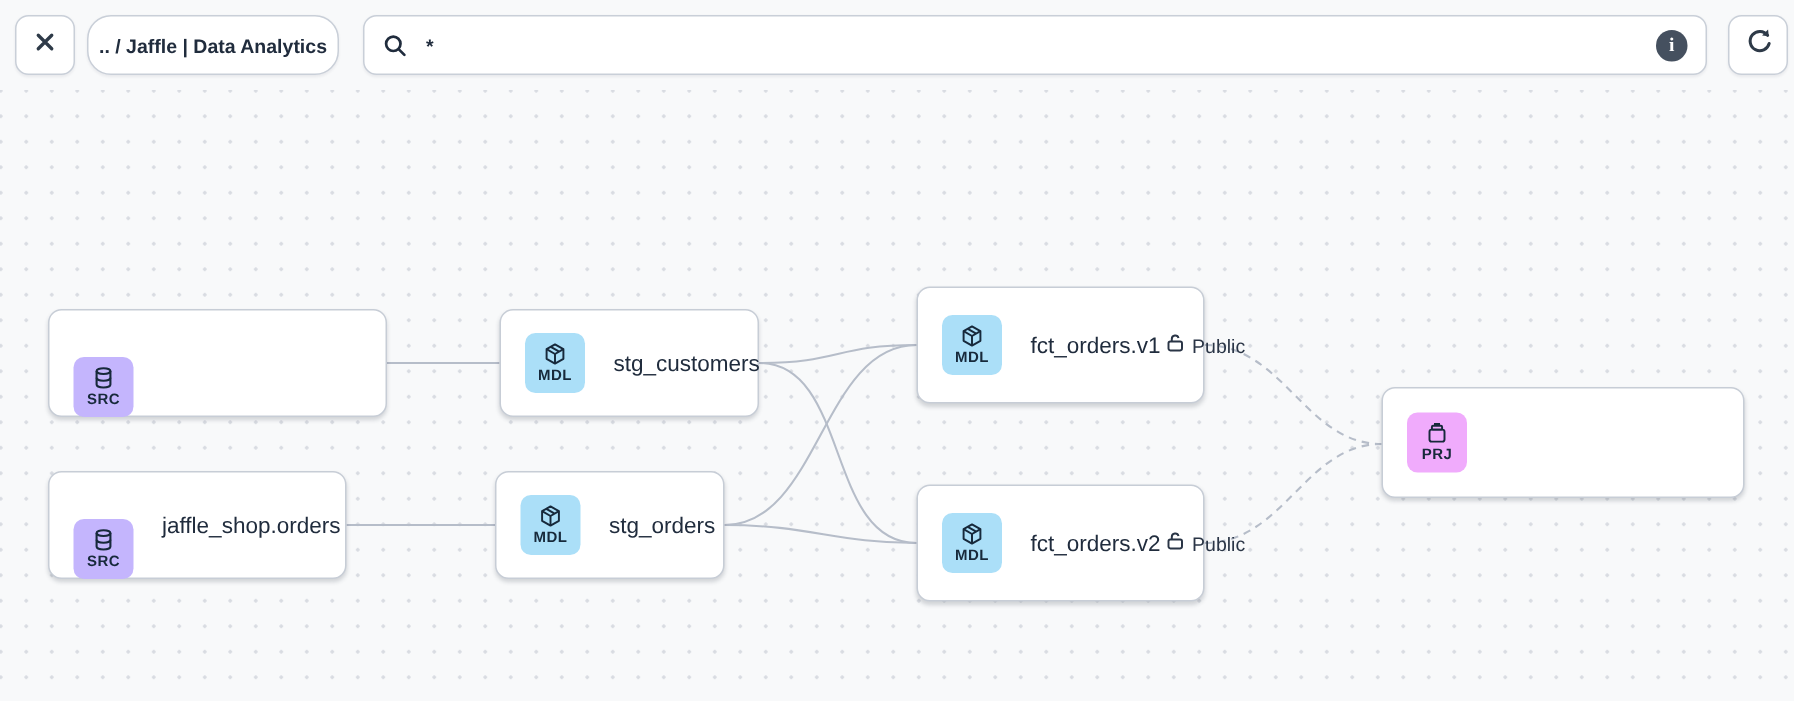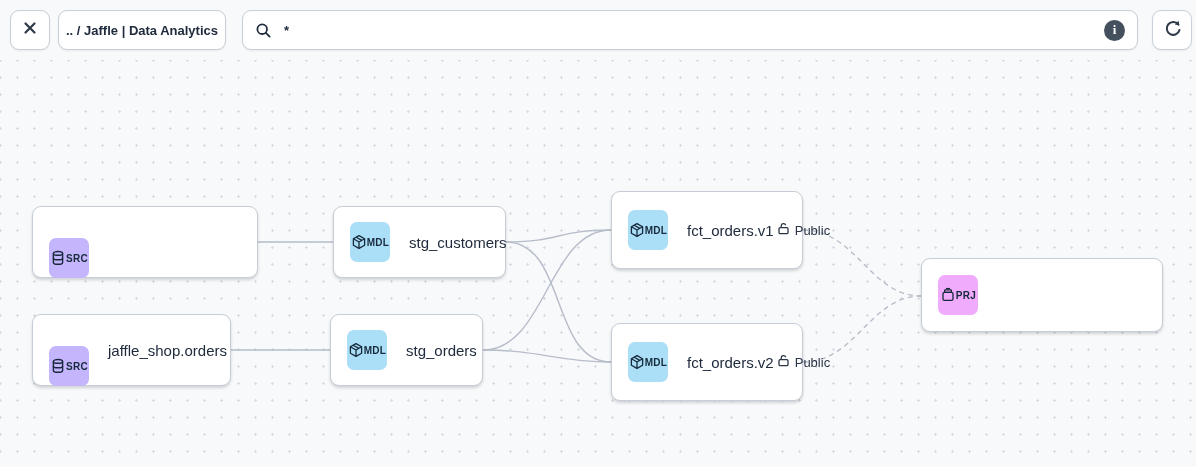--- a/index.html
+++ b/index.html
@@ -22,21 +22,21 @@
 
   
   .tb-btn, .crumb, .searchbox {
     position:absolute; top:10px; height:40px;
     background:#ffffff; border:1px solid #c9cfd8; border-radius:9px;
     display:flex; align-items:center; justify-content:center;
     box-shadow:0 1px 2px rgba(25,35,50,.07);
     cursor:pointer;
   }
   .close-btn { left:10px; width:40px; }
-  .crumb { left:58px; width:168px; font-size:13px; font-weight:700; color:#202c3d; }
+  .crumb { left:58px; width:168px; font-size:13px; font-weight:700; color:#202c3d;border-radius:16px; }
   .searchbox { left:242px; width:896px; justify-content:flex-start; padding:0 12px; cursor:text; }
   .searchbox .mag { margin-right:12px; display:flex; }
   .searchbox input {
     border:none; outline:none; flex:1; font:700 13px "Liberation Sans","DejaVu Sans",sans-serif;
     color:#202c3d; background:transparent;
   }
   .info-dot {
     width:21px; height:21px; border-radius:50%; background:#45505f; color:#ffffff;
     display:flex; align-items:center; justify-content:center;
     font:700 13px "Liberation Serif","DejaVu Serif",serif; flex:0 0 auto;
@@ -46,21 +46,21 @@
   
   .node {
     position:absolute; background:#ffffff;
     border:1px solid #c7cdd6; border-radius:9px;
     box-shadow:0 2px 3px rgba(30,40,55,.18);
     display:flex; align-items:center; padding:0 16px; gap:19px;
     cursor:pointer;
   }
   .badge {
     width:40px; height:40px; border-radius:7px; flex:0 0 auto;
-    display:flex; flex-direction:row; align-items:center; justify-content:center;
+    display:flex; flex-direction:column; align-items:center; justify-content:center;
     color:#17293b;
   }
   .badge svg { display:block; }
   .badge .btxt { font-size:10px; font-weight:700; letter-spacing:.3px; line-height:11px; margin-top:1px; }
   .badge.src { background:#c4b5fd;margin-top:32px; }
   .badge.mdl { background:#abdff8; }
   .badge.prj { background:#f0abfc; }
   .nlabel { font-size:15px; color:#202c3d; white-space:nowrap; }
   .ncol { display:flex; flex-direction:row; gap:3px; }
   .access { display:flex; align-items:center; gap:5px; font-size:13px; color:#2a3546;justify-content:center; }

